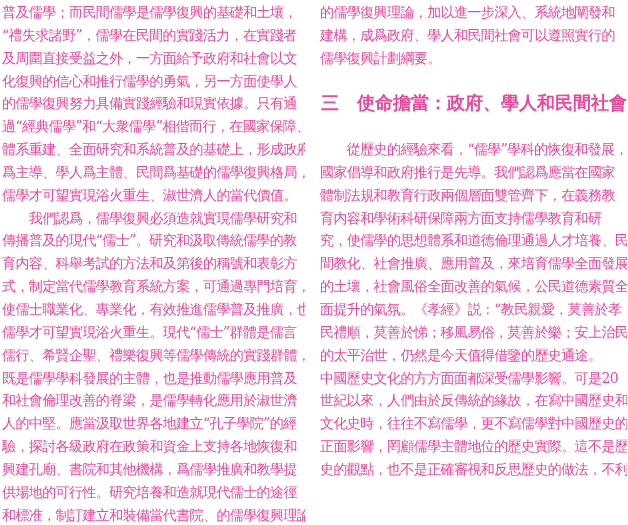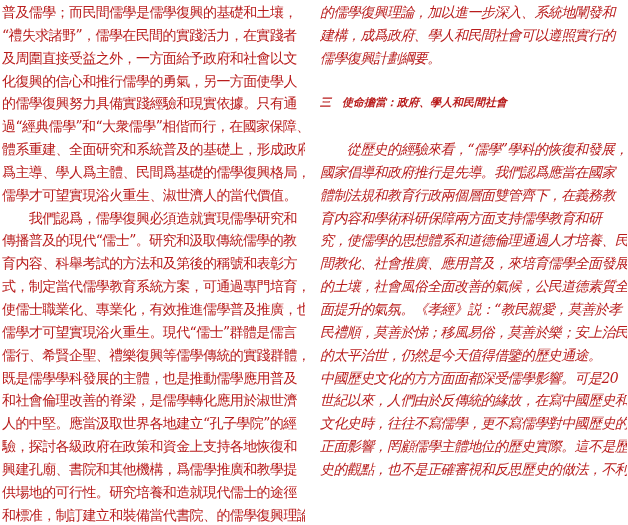--- a/index.html
+++ b/index.html
@@ -7,39 +7,39 @@
     padding: 0;
     background: #ffffff;
   }
   .page {
     position: relative;
     width: 628px;
     height: 525px;
     background: #ffffff;
     overflow: hidden;
     font-family: "DejaVu Serif", serif;
-    color: #b91c1c;
+    color: #ec4899;
   }
   .col {
     position: absolute;
     top: 1px;
     font-size: 14px;
     line-height: 22.85px;
     letter-spacing: -0.6px;
     white-space: nowrap;
     overflow: hidden;
   }
   .col-left  { left: 2px;   width: 303px; }
-  .col-right { left: 320px; width: 307px; font-style: italic; }
+  .col-right { left: 320px; width: 307px; }
   .line { height: 22.85px; }
   .heading {
     font-family: "DejaVu Sans", sans-serif;
     font-weight: bold;
-    text-align: left;
-    font-size: 11px;
+    text-align: right;
+    font-size: 18px;
     letter-spacing: 0;
     height: 22.85px;
     margin: 22.85px 0 22.85px 0;
   }
 </style>
 </head>
 <body>
 
 <div class="page">
 

